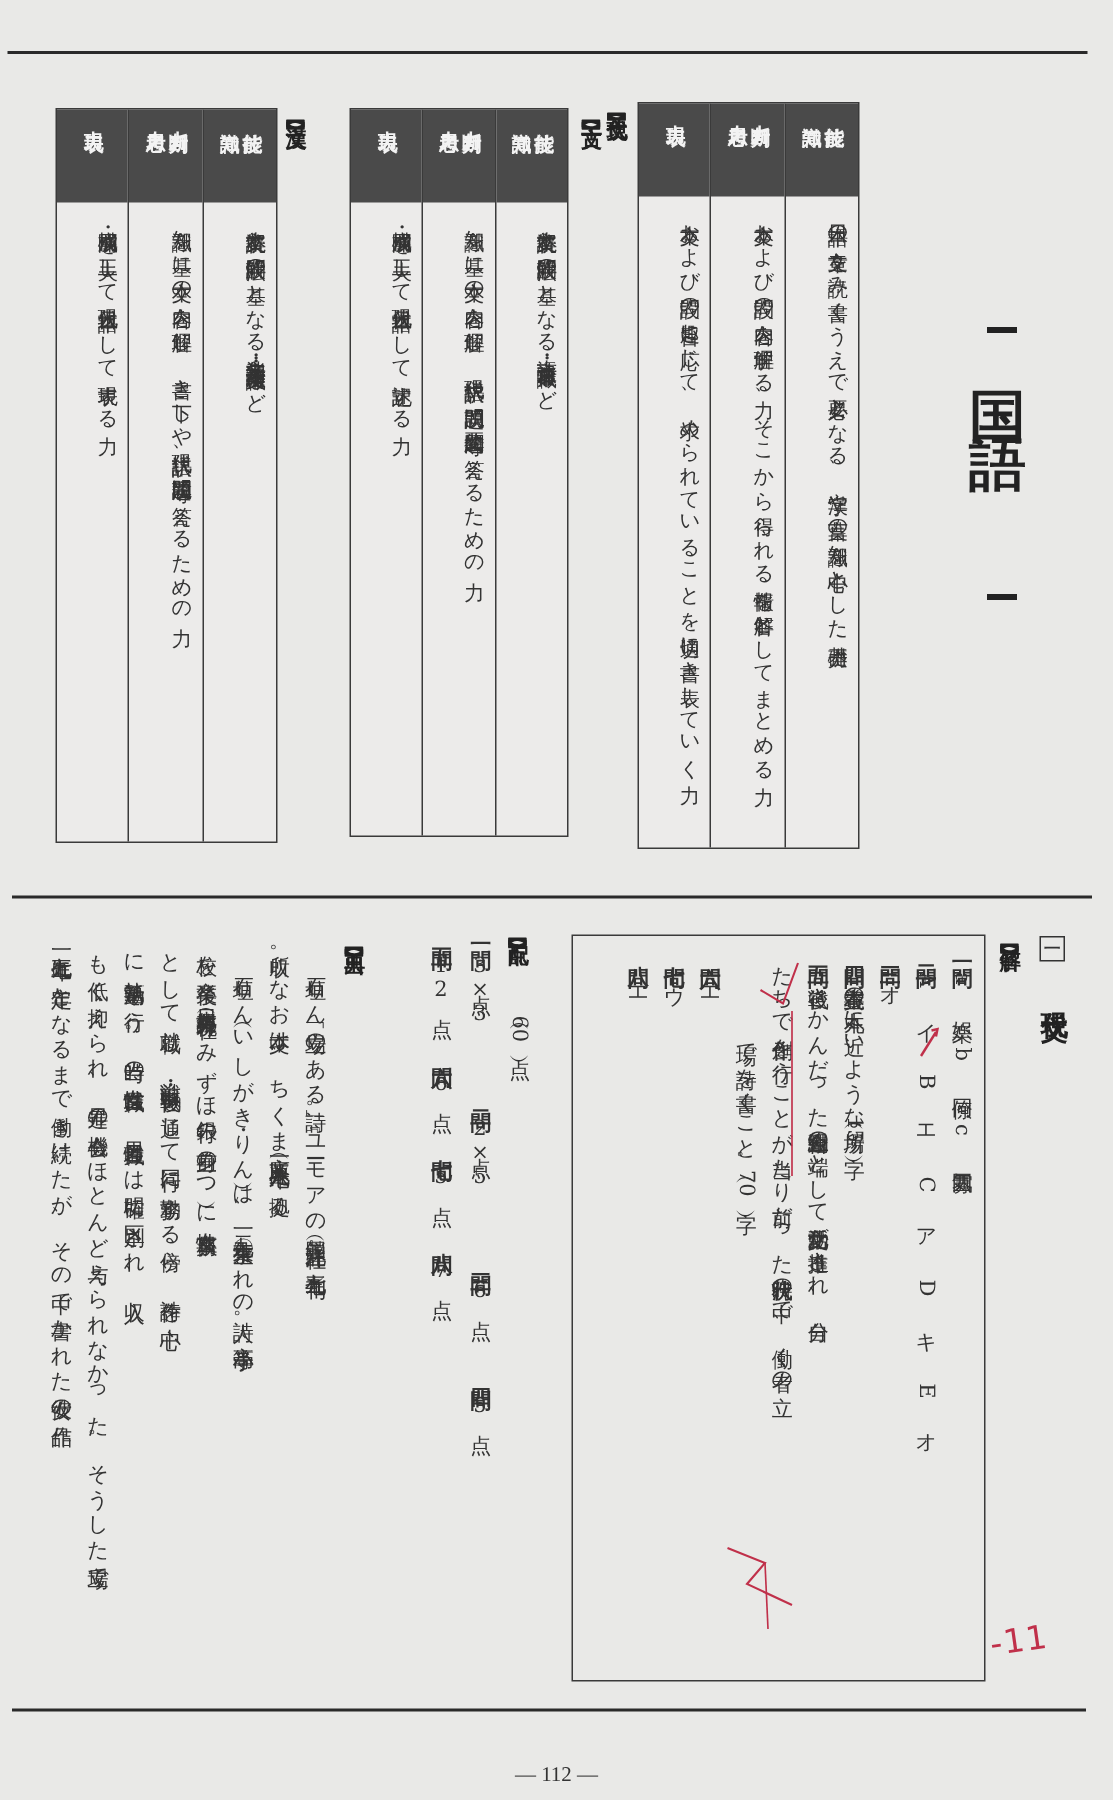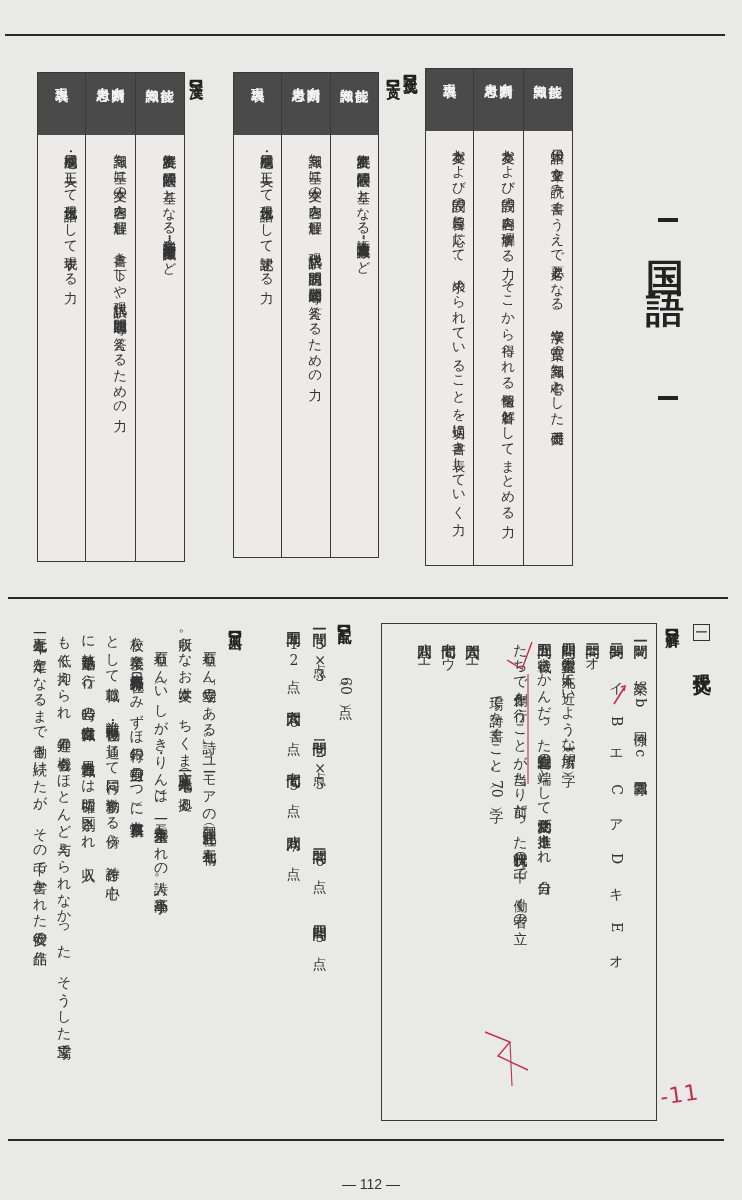--- a/index.html
+++ b/index.html
@@ -45,21 +45,21 @@
   
   .answer-box { position:absolute; left:381px; top:623px; width:274px; height:496px; border:1px solid #3a3a3a; }
   .ans-col { position:absolute; top:10px; writing-mode:vertical-rl; text-orientation:upright; font-size:14px; line-height:18px; color:#333; }
   .ans-label { font-family:"DejaVu Sans", sans-serif; font-weight:bold; letter-spacing:-1px; }
   .latin { text-orientation:mixed; }
 
   .heading-jp { font-family:"DejaVu Sans", sans-serif; font-weight:bold; }
   .body-col { writing-mode:vertical-rl; text-orientation:upright; font-size:14px; line-height:24.2px; letter-spacing:0.9px; color:#333; }
 
   .red { color:#c0304a; }
-  .pagenum { position:absolute; left:0; width:742px; top:1176px; text-align:center; font-size:14px; color:#333; font-family:Liberation Sans, sans-serif; }
+  .pagenum { position:absolute; left:0; width:742px; top:1176px; text-align:center; font-size:14px; color:#333; font-family:Liberation Serif, serif; }
 </style>
 </head>
 <body>
 
 <div class="rule" style="left:5px; top:34px; width:720px; height:2px;"></div>
 <div class="rule" style="left:8px; top:597px; width:720px; height:2px;"></div>
 <div class="rule" style="left:8px; top:1139px; width:716px; height:2px;"></div>
 
 <div class="title">
   <span>国</span><span>語</span>

